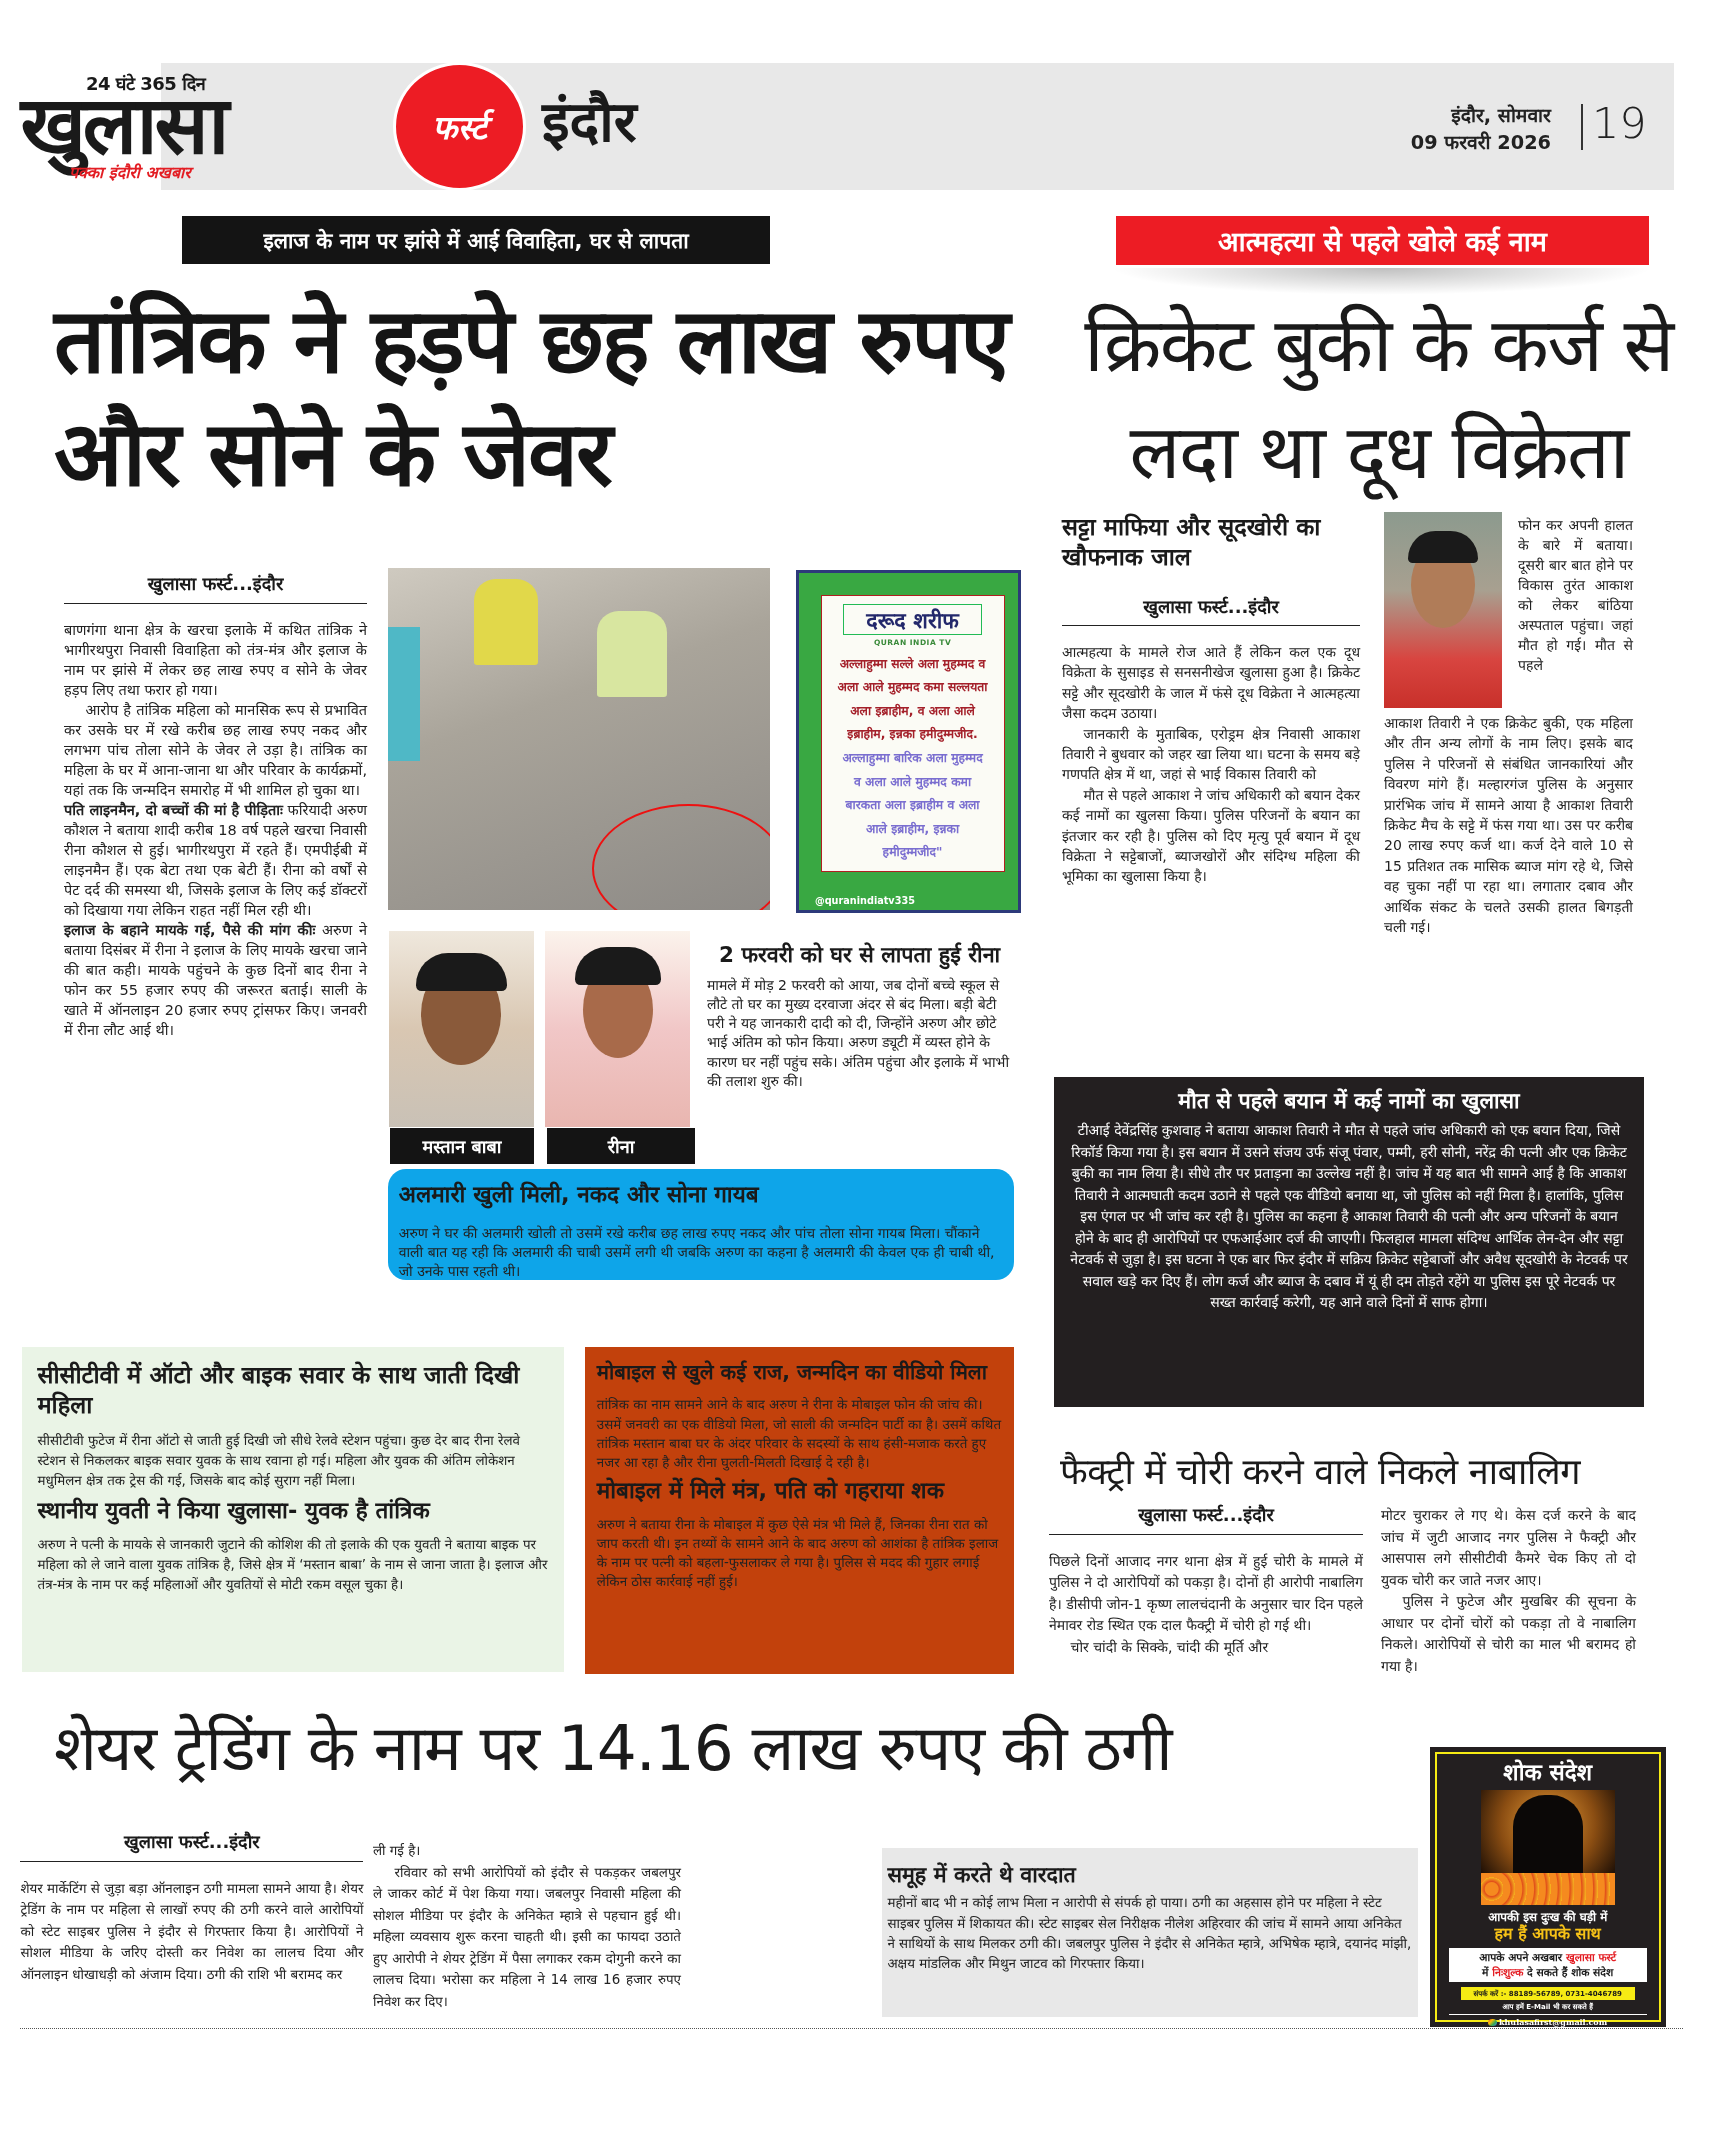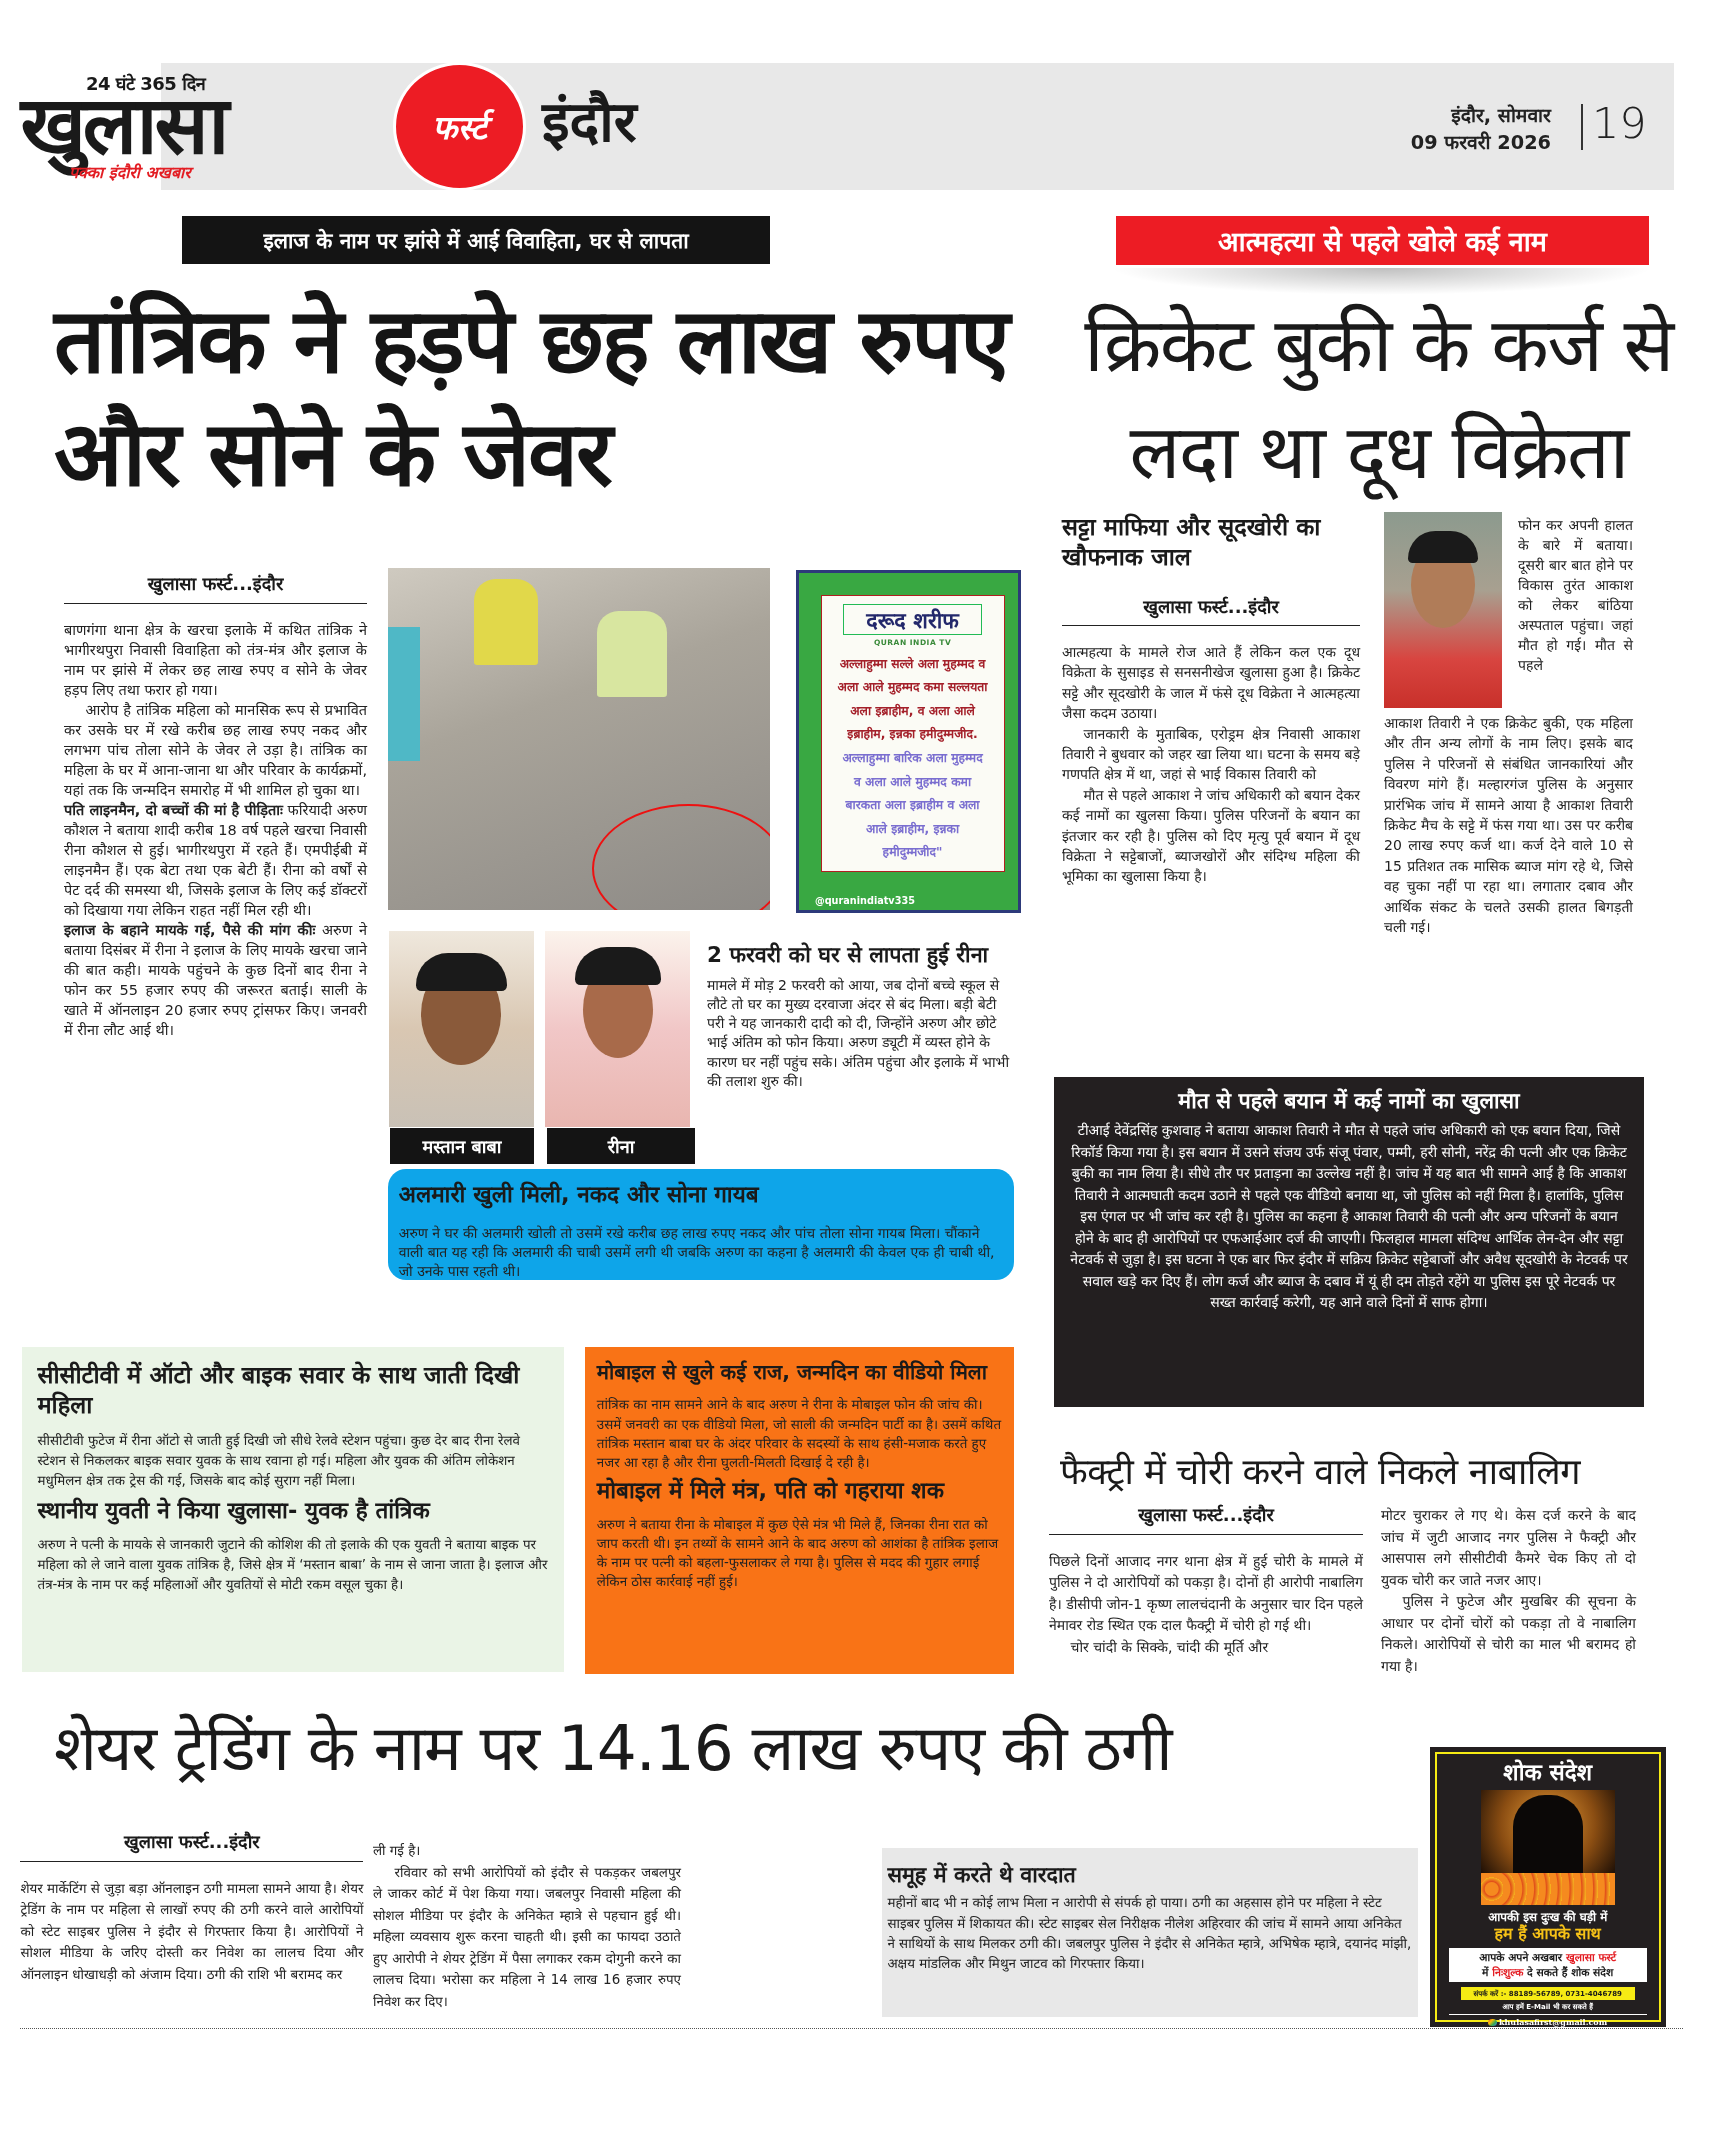--- a/index.html
+++ b/index.html
@@ -56,21 +56,21 @@
   .quran-lines .v { color: #7a6ed0; }
   .quran-handle { position:absolute; left: 16px; bottom: 4.3px; font-size: 9.7px; color:#fff; font-weight:bold; }
 
   .person1 { left: 389px; top: 931px; width: 145px; height: 306px; background: linear-gradient(180deg,#efe8dd 0%,#d9c7b2 50%,#c9c1b6 100%); }
   .person2 { left: 545px; top: 931px; width: 145px; height: 306px; background: linear-gradient(180deg,#fbf3ec 0%,#f1c7c7 50%,#e9b6b0 100%); }
   .face { position:absolute; border-radius: 50%; }
   .cap { left: 390px; top: 1128px; width: 144px; height: 36px; background: #141414; color:#fff; font-size: 18px; font-weight:bold; display:flex; align-items:center; justify-content:center; }
   .cap2 { left: 547px; top: 1128px; width: 148px; height: 36px; }
 
   .col-rina { left: 707px; top: 941px; width: 306px; }
-  .col-rina .subhead { font-size: 21.5px; margin-bottom: 7.5px; }
+  .col-rina .subhead { font-size: 21.5px; margin-bottom: 7.5px; margin-left: 12px; }
   .col-rina .body { font-size: 14px; line-height: 19.3px; text-align: left; }
 
   .box-almari { left: 388px; top: 1169px; width: 626px; height: 111px; background: #0ea5e9; padding: 11.8px 10.7px; border-radius: 18px; }
   .box-almari .subhead { font-size: 22.5px; margin-bottom: 16px; }
   .box-almari .body { font-size: 14px; line-height: 19.3px; text-align: left; }
 
   
   .col-r1 { left: 1062px; top: 512px; width: 298px; }
   .col-r1 .subhead { font-size: 23.6px; line-height: 30px; margin-bottom: 21.5px; }
   .col-r1 .byline { margin-bottom: 16px; text-align:center; }
@@ -84,21 +84,21 @@
   .box-black { left: 1054px; top: 1077px; width: 590px; height: 330px; background: #231f20; color:#fff; padding: 9.7px 15px; text-align:center; }
   .box-black .subhead { color:#fff; font-size: 21.5px; margin-bottom: 6.4px; }
   .box-black .body { color:#fff; font-size: 14px; line-height: 21.5px; text-align: center; }
 
   
   .box-green { left: 21.5px; top: 1347px; width: 542px; height: 325px; background: #eaf4e6; padding: 13.4px 16px; }
   .box-green .subhead { font-size: 23.6px; line-height: 30px; margin-bottom: 10.7px; }
   .box-green .body { font-size: 13.4px; line-height: 20px; text-align: left; margin-bottom: 4.3px; }
   .box-green .subhead2 { font-size: 22.5px; font-weight: bold; line-height: 30px; margin: 3.2px 0 9.7px; }
 
-  .box-cream { left: 585px; top: 1347px; width: 429px; height: 327px; background: #f97316; padding: 11.8px 11.8px; }
+  .box-cream { left: 585px; top: 1347px; width: 429px; height: 327px; background: #c2410c; padding: 11.8px 11.8px; }
   .box-cream .subhead { font-size: 20.4px; line-height: 27px; margin-bottom: 9.7px; }
   .box-cream .body { font-size: 13.4px; line-height: 19.3px; text-align: left; margin-bottom: 3.2px; }
   .box-cream .subhead2 { font-size: 22.5px; font-weight: bold; line-height: 29px; margin: 3.2px 0 9.7px; }
 
   
   .hl-factory { left: 1060px; top: 1448px; width: 606px; font-size: 36px; font-weight: 400; line-height: 48px; color: #1a1a1a; text-align: left; letter-spacing: -0.5px; }
   .col-f1 { left: 1049px; top: 1502px; width: 314px; }
   .col-f1 .byline { margin-bottom: 16px; }
   .col-f1 .body { font-size: 14px; line-height: 21.5px; }
   .col-f2 { left: 1381px; top: 1505px; width: 255px; }

